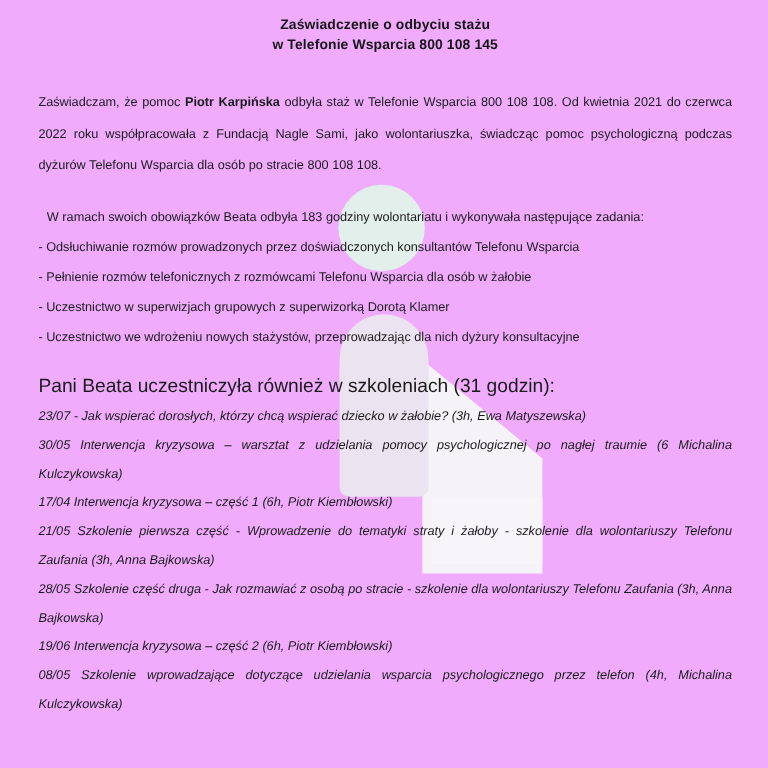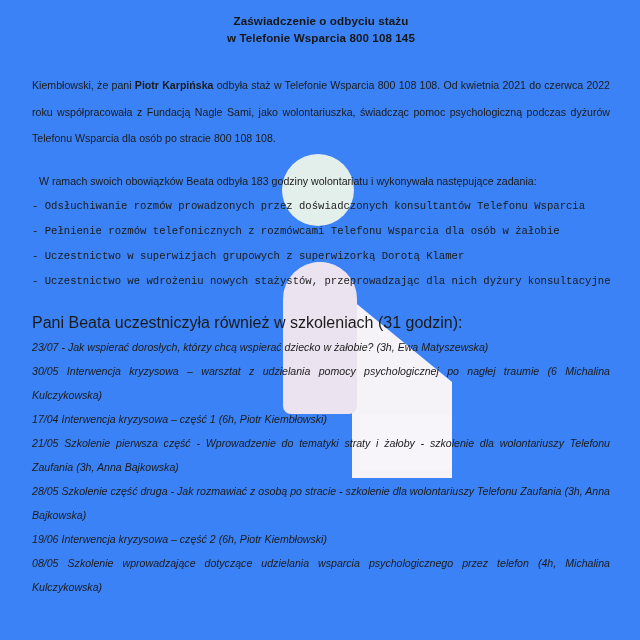--- a/index.html
+++ b/index.html
@@ -10,21 +10,21 @@
   }
   body {
     font-family: "Liberation Sans", sans-serif;
     color: #1a1a1a;
   }
   #page {
     position: relative;
     width: 640px;
     height: 640px;
     overflow: hidden;
-    background: #3b82f6;
+    background: #f0abfc;
   }
 
   
   #watermark {
     position: absolute;
     left: 0;
     top: 0;
     width: 640px;
     height: 640px;
     z-index: 0;
@@ -68,21 +68,20 @@
     padding-left: 7px;
     font-size: 10.6px;
     line-height: 25px;
     color: #1b1b1b;
   }
 
   ul.duties {
     list-style: none;
     margin: 0;
     padding: 0;
-    font-family: Liberation Mono, monospace;
   }
   ul.duties li {
     font-size: 10.6px;
     line-height: 25px;
     color: #1b1b1b;
     white-space: nowrap;
   }
 
   .trainings-intro {
     margin: 0;
@@ -124,21 +123,21 @@
     <rect x="283" y="262" width="74" height="100" rx="37" fill="#ece3f0"></rect>
   </svg>
 
   <div id="content">
 
     <h1 class="doc-title">
       <span>Zaświadczenie o odbyciu stażu</span>
       <span class="line2">w Telefonie Wsparcia 800 108 145</span>
     </h1>
 
-    <p class="intro-para"><span>Kiembłowski, że pani </span><b>Piotr Karpińska</b><span> odbyła staż w Telefonie Wsparcia 800 108 108. Od kwietnia 2021 do czerwca 2022 roku współpracowała z Fundacją Nagle Sami, jako wolontariuszka, świadcząc pomoc psychologiczną podczas dyżurów Telefonu Wsparcia dla osób po stracie 800 108 108.</span></p>
+    <p class="intro-para"><span>Zaświadczam, że pomoc </span><b>Piotr Karpińska</b><span> odbyła staż w Telefonie Wsparcia 800 108 108. Od kwietnia 2021 do czerwca 2022 roku współpracowała z Fundacją Nagle Sami, jako wolontariuszka, świadcząc pomoc psychologiczną podczas dyżurów Telefonu Wsparcia dla osób po stracie 800 108 108.</span></p>
 
     <p class="duties-intro">W ramach swoich obowiązków Beata odbyła 183 godziny wolontariatu i wykonywała następujące zadania:</p>
 
     <ul class="duties">
       <li>- Odsłuchiwanie rozmów prowadzonych przez doświadczonych konsultantów Telefonu Wsparcia</li>
       <li>- Pełnienie rozmów telefonicznych z rozmówcami Telefonu Wsparcia dla osób w żałobie</li>
       <li>- Uczestnictwo w superwizjach grupowych z superwizorką Dorotą Klamer</li>
       <li>- Uczestnictwo we wdrożeniu nowych stażystów, przeprowadzając dla nich dyżury konsultacyjne</li>
     </ul>
 

